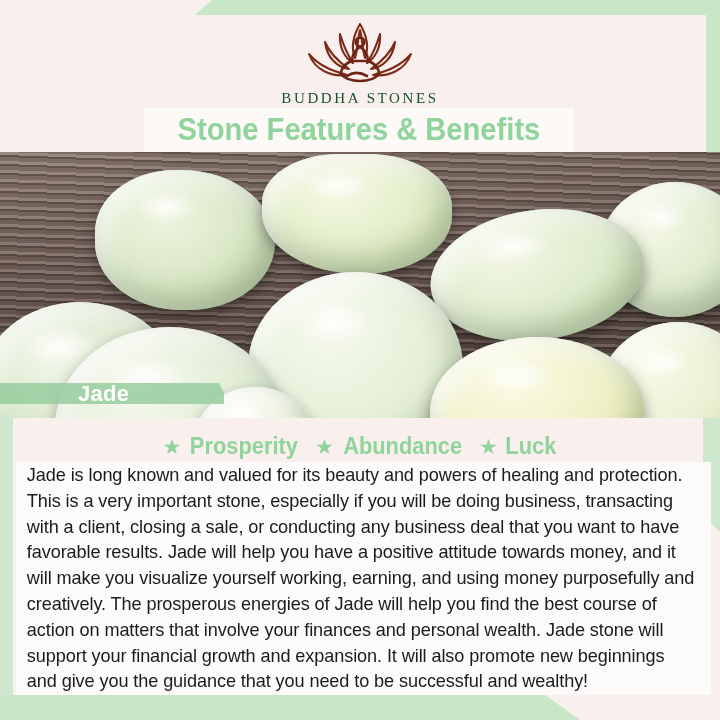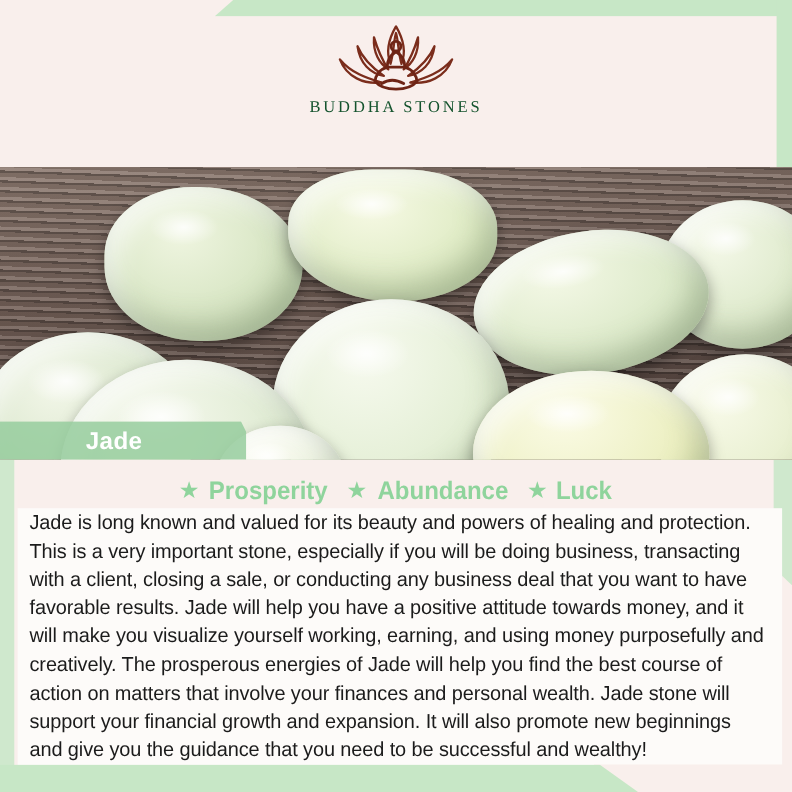--- a/index.html
+++ b/index.html
@@ -147,21 +147,21 @@
              background: radial-gradient(ellipse at 34% 28%, #f4f8e8, #d8e6c4 72%, #bed1a8); }
   #stone-9 { left: 598px;  top: 170px; width: 160px; height: 150px;
              background: radial-gradient(ellipse at 34% 28%, #f8fae9, #e2ebc6 72%, #c8d8aa); }
   #stone-10 { left: 195px; top: 235px; width: 120px; height: 105px;
              background: radial-gradient(ellipse at 36% 28%, #fbfcf2, #e6eed8 72%, #ccdcba); }
 
   
   #stone-label-band {
     position: absolute;
     left: 0; top: 383px;
-    width: 224px; height: 35px;
+    width: 224px; height: 21px;
     background: rgba(150, 204, 158, 0.85);
     clip-path: polygon(0 0, 219px 0, 224px 10px, 224px 100%, 0 100%);
     display: flex;
     align-items: center;
   }
   #stone-label-text {
     margin-left: 78px;
     color: #ffffff;
     font-size: 22px;
     font-weight: bold;
@@ -248,20 +248,23 @@
         <path d="M65 29 C60 32 57 37 57 43 L73 43 C73 37 70 32 65 29 Z"></path>
         <path d="M57 43 C50 45 46 51 46 56 M73 43 C80 45 84 51 84 56"></path>
 
         <path d="M46 56 C50 61 57 63 65 63 C73 63 80 61 84 56"></path>
         <path d="M52 58 C58 54 65 54 72 58"></path>
       </g>
     </svg>
     <div id="brand-name">BUDDHA STONES</div>
   </div>
 
+  <div id="headline-band">
+    <span id="headline-text">Stone Features &amp; Benefits</span>
+  </div>
 
   <div id="photo">
     <div id="photo-wood"></div>
     <div class="stone" id="stone-3"></div>
     <div class="stone" id="stone-4"></div>
     <div class="stone" id="stone-8"></div>
     <div class="stone" id="stone-6"></div>
     <div class="stone" id="stone-1"></div>
     <div class="stone" id="stone-5"></div>
     <div class="stone" id="stone-9"></div>

